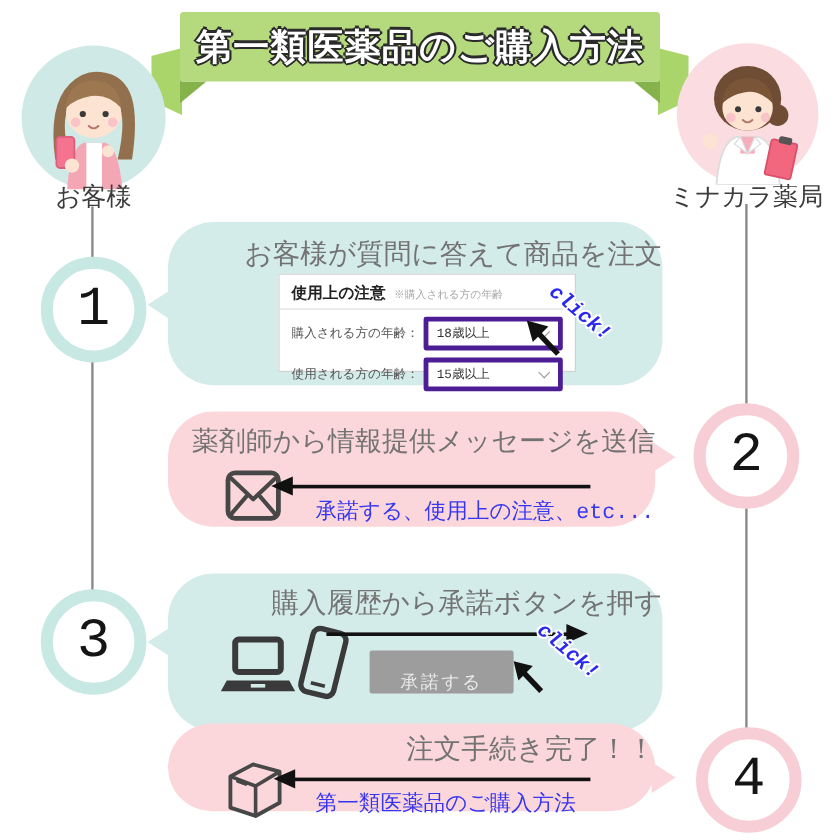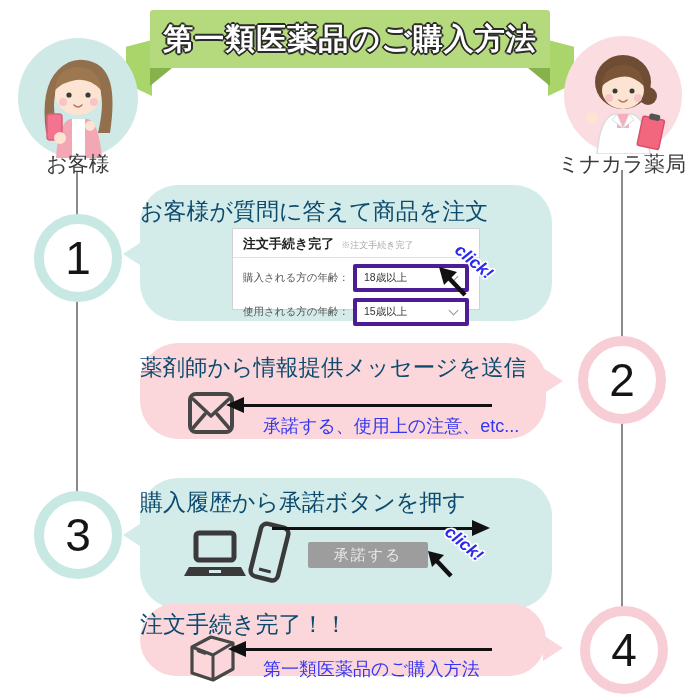--- a/index.html
+++ b/index.html
@@ -1,18 +1,18 @@
 <!DOCTYPE html>
 <html><head>
 <meta charset="utf-8">
 <style>
   html,body{margin:0;padding:0;background:#fff;}
   #stage{
     position:relative;width:700px;height:700px;background:#fff;overflow:hidden;
-    font-family:Liberation Sans, sans-serif;color:#222;
+    font-family:Liberation Mono, monospace;color:#222;
   }
   .abs{position:absolute;}
 
   
   .ribbon-band{
     left:150px;top:10px;width:400px;height:58px;background:#b5da7d;border-radius:3px;
     display:flex;align-items:center;justify-content:center;z-index:3;
   }
   .ribbon-title{
     font-size:30px;font-weight:bold;letter-spacing:1px;color:#fff;
@@ -45,21 +45,21 @@
   .ring-pink{border:10px solid #f8ced6;}
   .step-num{font-size:46px;font-weight:500;color:#151515;line-height:1;}
 
   
   .bubble{border-radius:38px;z-index:1;}
   .bubble-teal{background:#d3ebe9;}
   .bubble-pink{background:#fbd7db;}
   .bubble .ptr{position:absolute;width:0;height:0;}
   .ptr-left{left:-17px;border-top:13px solid transparent;border-bottom:13px solid transparent;border-right:20px solid #d3ebe9;}
   .ptr-right{right:-17px;border-top:13px solid transparent;border-bottom:13px solid transparent;border-left:20px solid #fbd7db;}
-  .bubble-title{position:absolute;left:0;width:100%;text-align:left;font-size:23px;color:#0c4a6e;white-space:nowrap;}
+  .bubble-title{position:absolute;left:0;width:100%;text-align:right;font-size:23px;color:#737373;white-space:nowrap;}
 
   
   .mini-form{
     left:232px;top:228px;width:248px;height:82px;background:#fff;border:1px solid #d2d2d2;
     box-sizing:border-box;z-index:2;
   }
   .mf-head{display:flex;align-items:baseline;padding:6px 10px 4px 10px;border-bottom:1px solid #e0e0e0;}
   .mf-heading{font-size:13px;font-weight:bold;color:#222;}
   .mf-note{font-size:9px;color:#a9a9a9;margin-left:7px;}
   .mf-row{display:flex;align-items:center;padding:0 10px;margin-top:6px;text-align:center;}
@@ -87,22 +87,22 @@
     text-shadow:-2px 0 #fff,2px 0 #fff,0 -2px #fff,0 2px #fff,-1px -1px #fff,1px -1px #fff,-1px 1px #fff,1px 1px #fff;
   }
   .rot40{transform:rotate(40deg);}
   .cursor-svg{z-index:4;}
 
   
   .blue-note{font-size:18px;color:#3636f2;z-index:2;white-space:nowrap;}
 
   
   .gray-btn{
-    left:308px;top:542px;width:120px;height:26px;background:#9d9d9d;border-radius:2px;
-    display:flex;align-items:center;justify-content:center;font-size:15px;color:#e8e8e8;z-index:2;letter-spacing:2px;
+    left:308px;top:542px;width:120px;height:36px;background:#9d9d9d;border-radius:2px;
+    display:flex;align-items:flex-end;justify-content:center;font-size:15px;color:#e8e8e8;z-index:2;letter-spacing:2px;
   }
 </style>
 </head>
 <body>
 
 <div id="stage">
 
   <div class="abs ribbon-tail tail-left"></div>
   <div class="abs ribbon-tail tail-right"></div>
   <div class="abs ribbon-fold fold-left"></div>
@@ -169,22 +169,22 @@
   <div class="abs step-circle ring-pink" style="left:580px;top:606px;">
     <span class="step-num">4</span>
   </div>
 
   <div class="abs bubble bubble-teal" style="left:140px;top:185px;width:412px;height:136px;">
     <div class="ptr ptr-left" style="top:56px;"></div>
     <div class="bubble-title" style="top:11px;">お客様が質問に答えて商品を注文</div>
   </div>
   <div class="abs mini-form">
     <div class="mf-head">
-      <span class="mf-heading">注文手続き完了</span>
-      <span class="mf-note">※注文手続き完了</span>
+      <span class="mf-heading">使用上の注意</span>
+      <span class="mf-note">※購入される方の年齢</span>
     </div>
     <div class="mf-row">
       <span class="mf-label">購入される方の年齢：</span>
       <span class="mf-select">
         <span>18歳以上</span>
         <span class="chev"></span>
       </span>
     </div>
     <div class="mf-row">
       <span class="mf-label">使用される方の年齢：</span>

